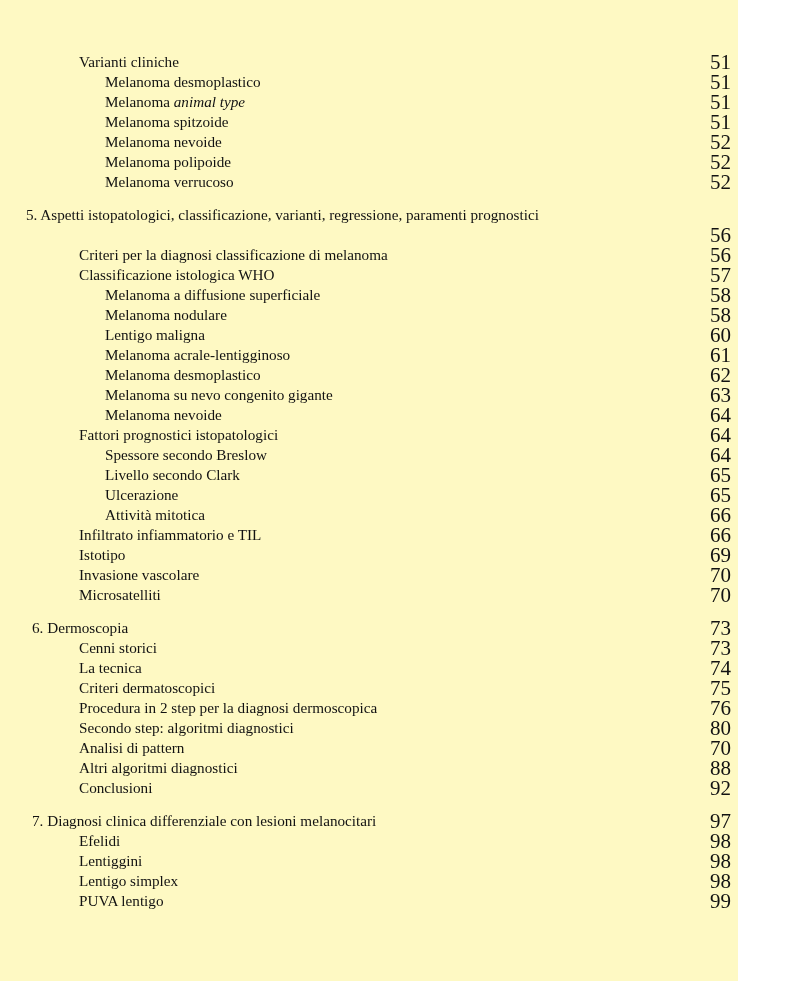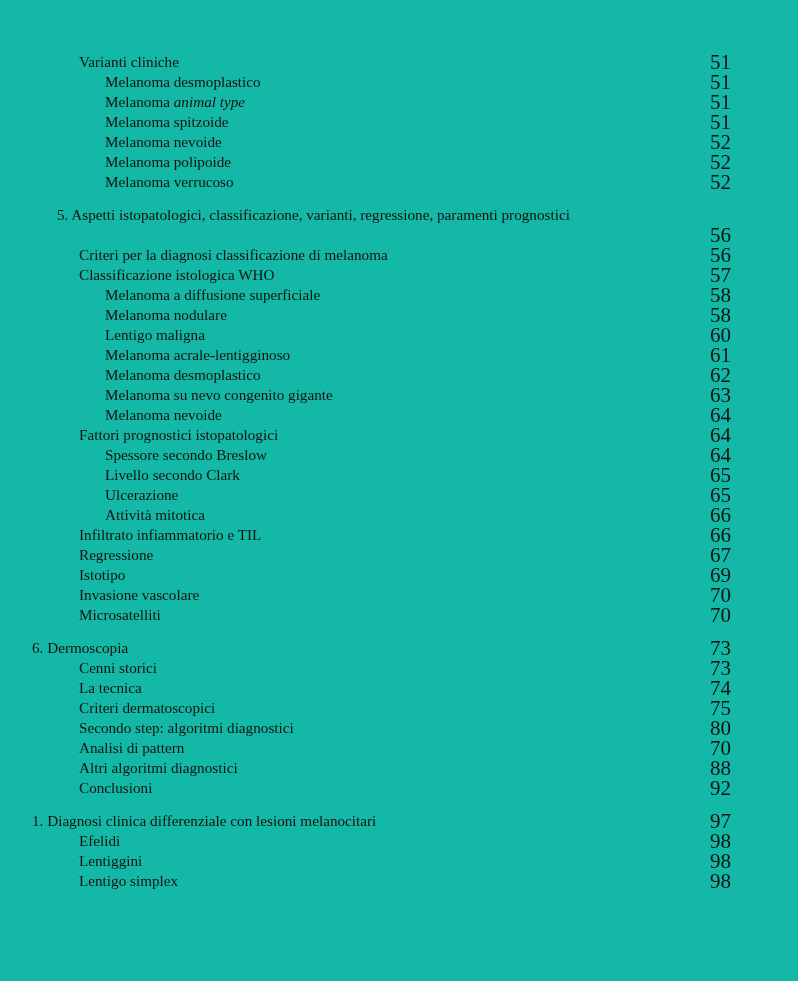--- a/index.html
+++ b/index.html
@@ -11,23 +11,23 @@
   body {
     width: 798px;
     height: 981px;
     font-family: "Liberation Serif", "DejaVu Serif", serif;
     color: #121212;
     -webkit-font-smoothing: antialiased;
   }
 
   .page {
     position: relative;
-    width: 798px;
+    width: 738px;
     height: 981px;
-    background: #14b8a6;
+    background: #fef9c3;
     overflow: hidden;
   }
 
   .toc {
     position: absolute;
     left: 0;
     top: 52px;
     width: 798px;
   }
 
@@ -57,21 +57,21 @@
   .toc-label {
     display: block;
     padding-right: 120px;
   }
   .toc-entry.wrap .toc-label {
     line-height: 20px;
   }
 
   
   .lv-sec   .toc-label { padding-left: 32px;  text-indent: 0; }
-  .lv-sec.wrap .toc-label { padding-left: 79px; text-indent: -22px; }
+  .lv-sec.wrap .toc-label { padding-left: 48px; text-indent: -22px; }
   .lv-1     .toc-label { padding-left: 79px;  }
   .lv-2     .toc-label { padding-left: 105px; }
 
   .toc-page {
     position: absolute;
     left: 710px;
     top: 0;
     font-size: 21px;
     line-height: 20px;
     text-align: right;
@@ -177,24 +177,20 @@
         </div>
         <div class="toc-entry lv-2">
           <span class="toc-label">Attività mitotica</span>
           <span class="toc-page">66</span>
         </div>
         <div class="toc-entry lv-1">
           <span class="toc-label">Infiltrato infiammatorio e TIL</span>
           <span class="toc-page">66</span>
         </div>
         <div class="toc-entry lv-1">
-          <span class="toc-label">Regressione</span>
-          <span class="toc-page">67</span>
-        </div>
-        <div class="toc-entry lv-1">
           <span class="toc-label">Istotipo</span>
           <span class="toc-page">69</span>
         </div>
         <div class="toc-entry lv-1">
           <span class="toc-label">Invasione vascolare</span>
           <span class="toc-page">70</span>
         </div>
         <div class="toc-entry lv-1">
           <span class="toc-label">Microsatelliti</span>
           <span class="toc-page">70</span>
@@ -211,48 +207,56 @@
         </div>
         <div class="toc-entry lv-1">
           <span class="toc-label">La tecnica</span>
           <span class="toc-page">74</span>
         </div>
         <div class="toc-entry lv-1">
           <span class="toc-label">Criteri dermatoscopici</span>
           <span class="toc-page">75</span>
         </div>
         <div class="toc-entry lv-1">
+          <span class="toc-label">Procedura in 2 step per la diagnosi dermoscopica</span>
+          <span class="toc-page">76</span>
+        </div>
+        <div class="toc-entry lv-1">
           <span class="toc-label">Secondo step: algoritmi diagnostici</span>
           <span class="toc-page">80</span>
         </div>
         <div class="toc-entry lv-1">
           <span class="toc-label">Analisi di pattern</span>
           <span class="toc-page">70</span>
         </div>
         <div class="toc-entry lv-1">
           <span class="toc-label">Altri algoritmi diagnostici</span>
           <span class="toc-page">88</span>
         </div>
         <div class="toc-entry lv-1">
           <span class="toc-label">Conclusioni</span>
           <span class="toc-page">92</span>
         </div>
       </div>
       <div class="toc-group">
         <div class="toc-entry lv-sec">
-          <span class="toc-label">1. Diagnosi clinica differenziale con lesioni melanocitari</span>
+          <span class="toc-label">7. Diagnosi clinica differenziale con lesioni melanocitari</span>
           <span class="toc-page">97</span>
         </div>
         <div class="toc-entry lv-1">
           <span class="toc-label">Efelidi</span>
           <span class="toc-page">98</span>
         </div>
         <div class="toc-entry lv-1">
           <span class="toc-label">Lentiggini</span>
           <span class="toc-page">98</span>
         </div>
         <div class="toc-entry lv-1">
           <span class="toc-label">Lentigo simplex</span>
           <span class="toc-page">98</span>
         </div>
+        <div class="toc-entry lv-1">
+          <span class="toc-label">PUVA lentigo</span>
+          <span class="toc-page">99</span>
+        </div>
       </div>
     </div>
 </div>
 
 </body></html>

